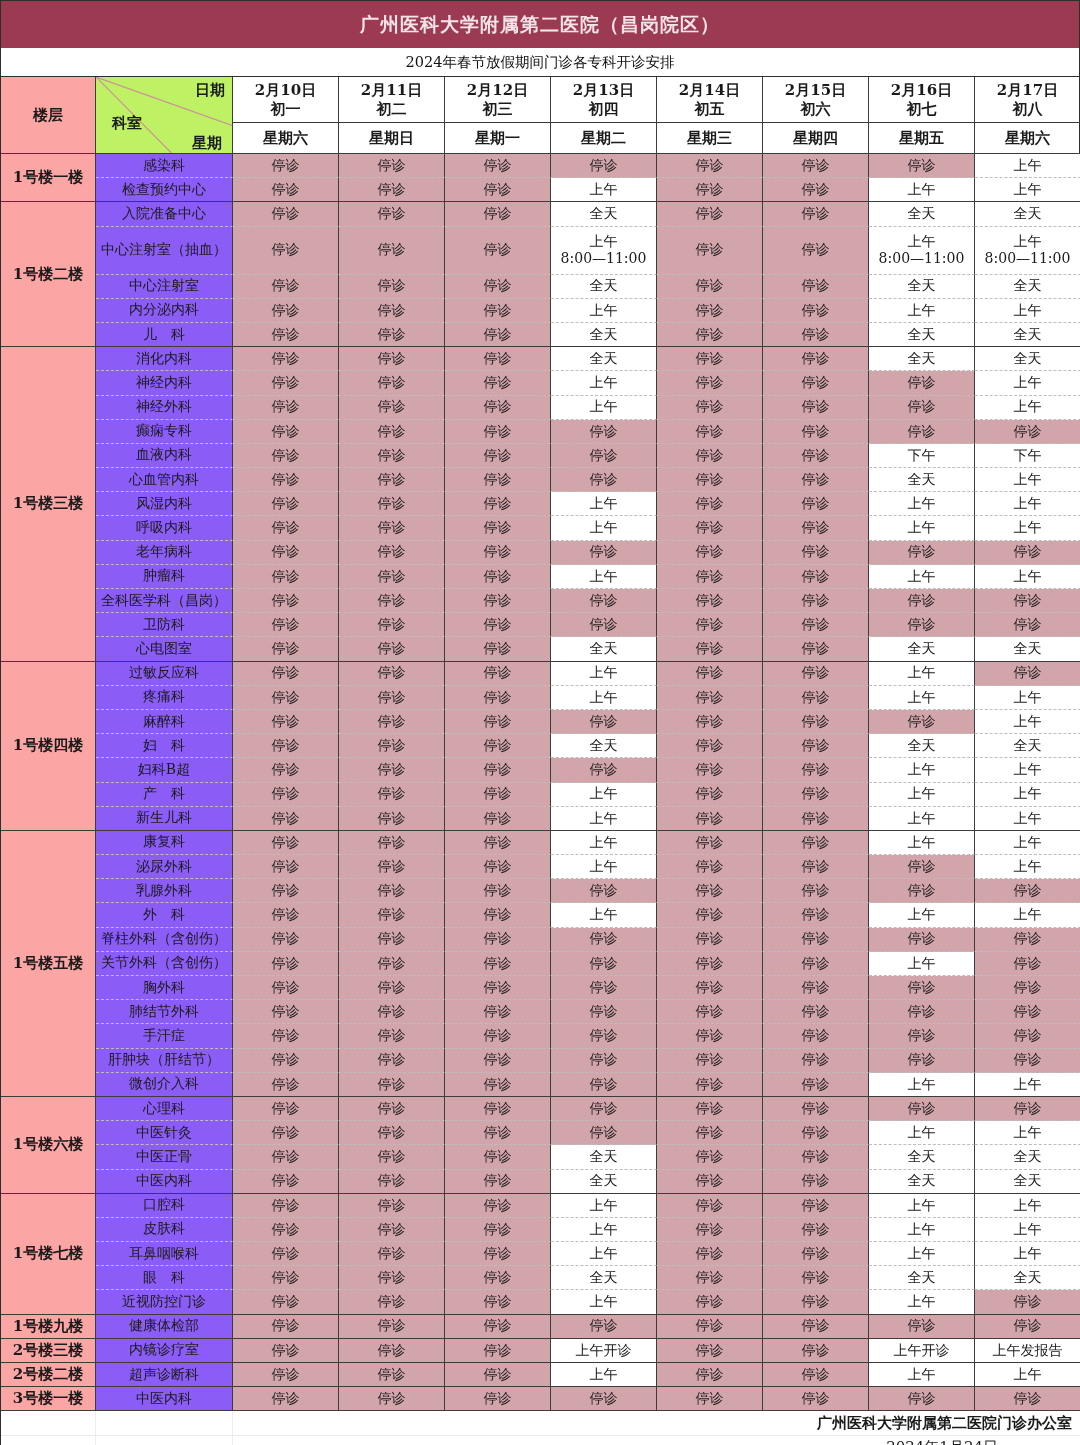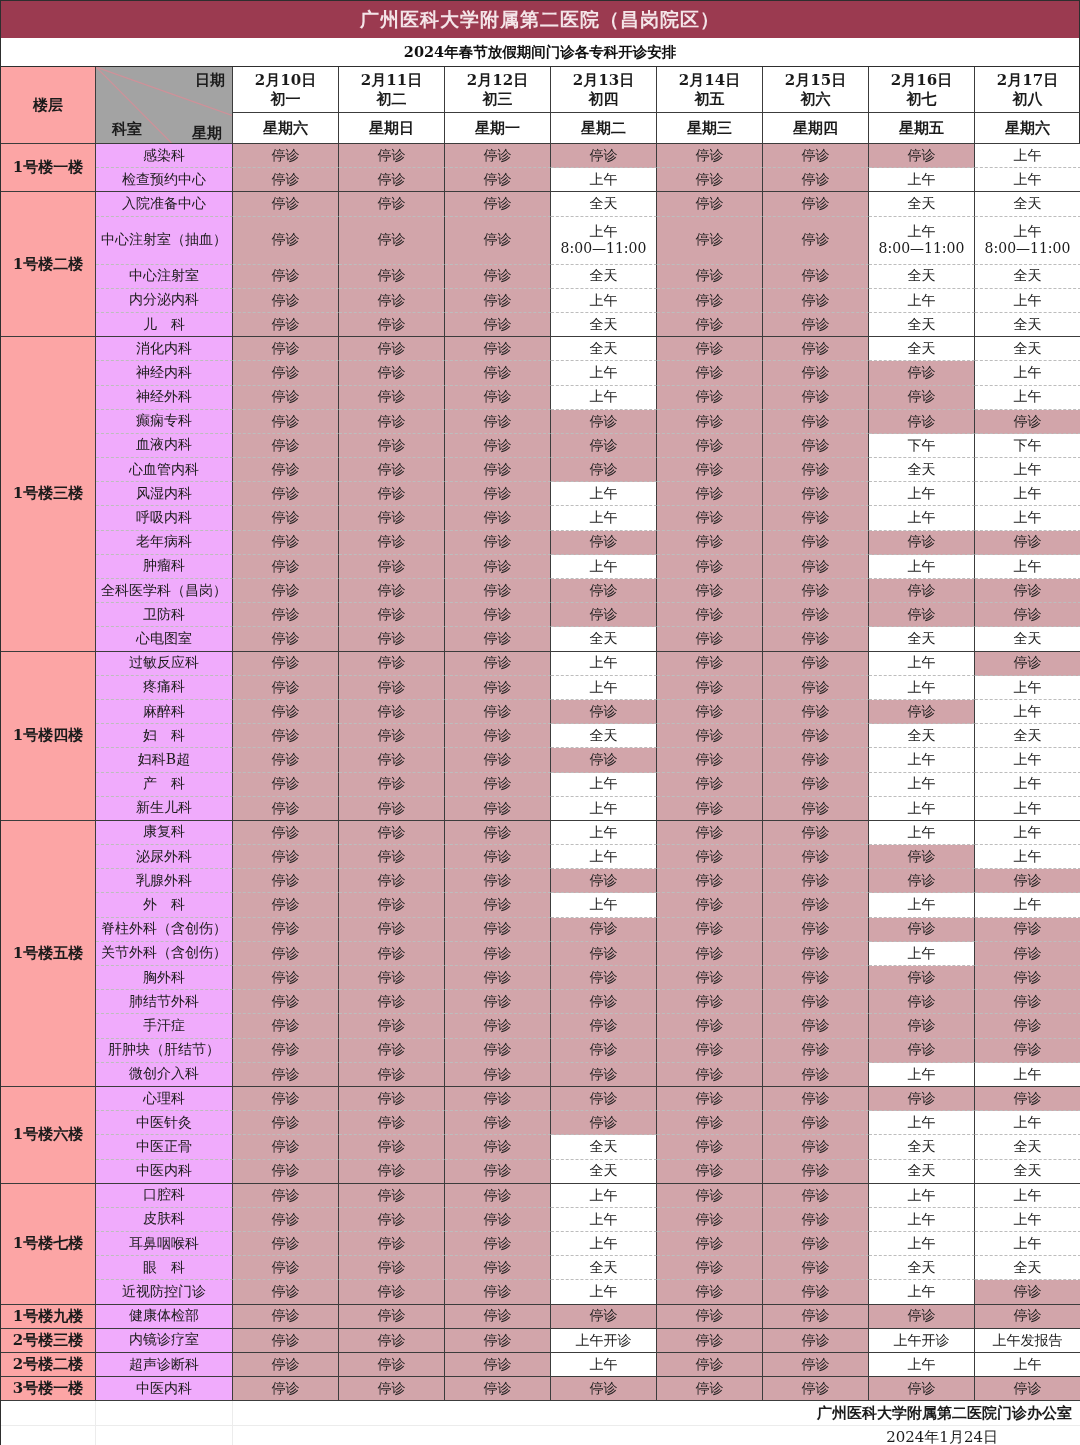--- a/index.html
+++ b/index.html
@@ -1,41 +1,41 @@
 <!DOCTYPE html>
 <html style="--maroon: #9b3a50; --pink: #d2a5aa; --titletext: #f4e4e8;"><head>
 <meta charset="utf-8">
 <style>
   :root{ --maroon:#9b3a50; --pink:#d2a5aa; --titletext:#f4e4e8; --solid:#3c3c3c; --dash:#bdbdbd; }
   html,body{margin:0;padding:0;background:#ffffff;}
   body{width:1080px;font-family:"DejaVu Serif","Liberation Serif",serif;}
   .sheet{width:1080px;box-sizing:border-box;border:1.5px solid #2e2e2e;border-bottom:none;}
-  .titlebar{height:37px;background:var(--maroon);color:var(--titletext);font-weight:bold;font-size:19px;
+  .titlebar{height:47px;background:var(--maroon);color:var(--titletext);font-weight:bold;font-size:19px;
             display:flex;align-items:center;justify-content:center;letter-spacing:1px;}
   .subtitle{height:28px;border-bottom:1.2px solid #2e2e2e;display:flex;align-items:center;justify-content:center;
-            font-size:14.5px;color:#101010;font-weight:bold;}
+            font-size:14.5px;color:#101010;}
   table{width:100%;border-collapse:separate;border-spacing:0;table-layout:fixed;}
   th,td{box-sizing:border-box;padding:0;text-align:center;vertical-align:middle;color:#1b1b1b;overflow:hidden;}
   thead th{font-weight:bold;font-size:15px;line-height:1.25;}
   thead tr.r1{height:46px;}
   thead tr.r2{height:31px;}
   tbody tr{height:24.2px;}
   tbody tr.tall{height:48px;margin-top:42px;}
   tr.foot{height:24.5px;}
   .br{border-right:1px solid var(--solid);}
   .bbs{border-bottom:1px solid var(--solid);}
   .bbd{border-bottom:1px dashed var(--dash);}
   .floorcell{font-weight:bold;font-size:15px;background:#fca5a5;}
-  .dept{font-size:14px;background:#f0abfc;}
+  .dept{font-size:14px;background:#8b5cf6;}
   .val{font-size:14px;white-space:pre-line;line-height:1.25;background:#fff;}
   .closed{background:var(--pink);}
-  .corner{position:relative;background:#a3a3a3;}
+  .corner{position:relative;background:#bef264;}
   .corner span{position:absolute;font-size:15px;font-weight:bold;}
   .c-date{top:4px;right:7px;}
-  .c-dept{bottom:4px;left:16px;}
+  .c-dept{bottom:20px;left:16px;}
   .c-week{bottom:0;right:10px;}
   .corner svg{position:absolute;top:0;left:0;width:100%;height:100%;}
   td.faint{border-right:1px solid #ececec;border-bottom:1px solid #ececec;background:#fff;}
   .f1{text-align:right;padding-right:8px;font-size:15px;font-weight:bold;}
   .f2{text-align:right;padding-right:82px;font-size:15px;}
 </style>
 </head>
 <body>
 
 <div class="sheet">

